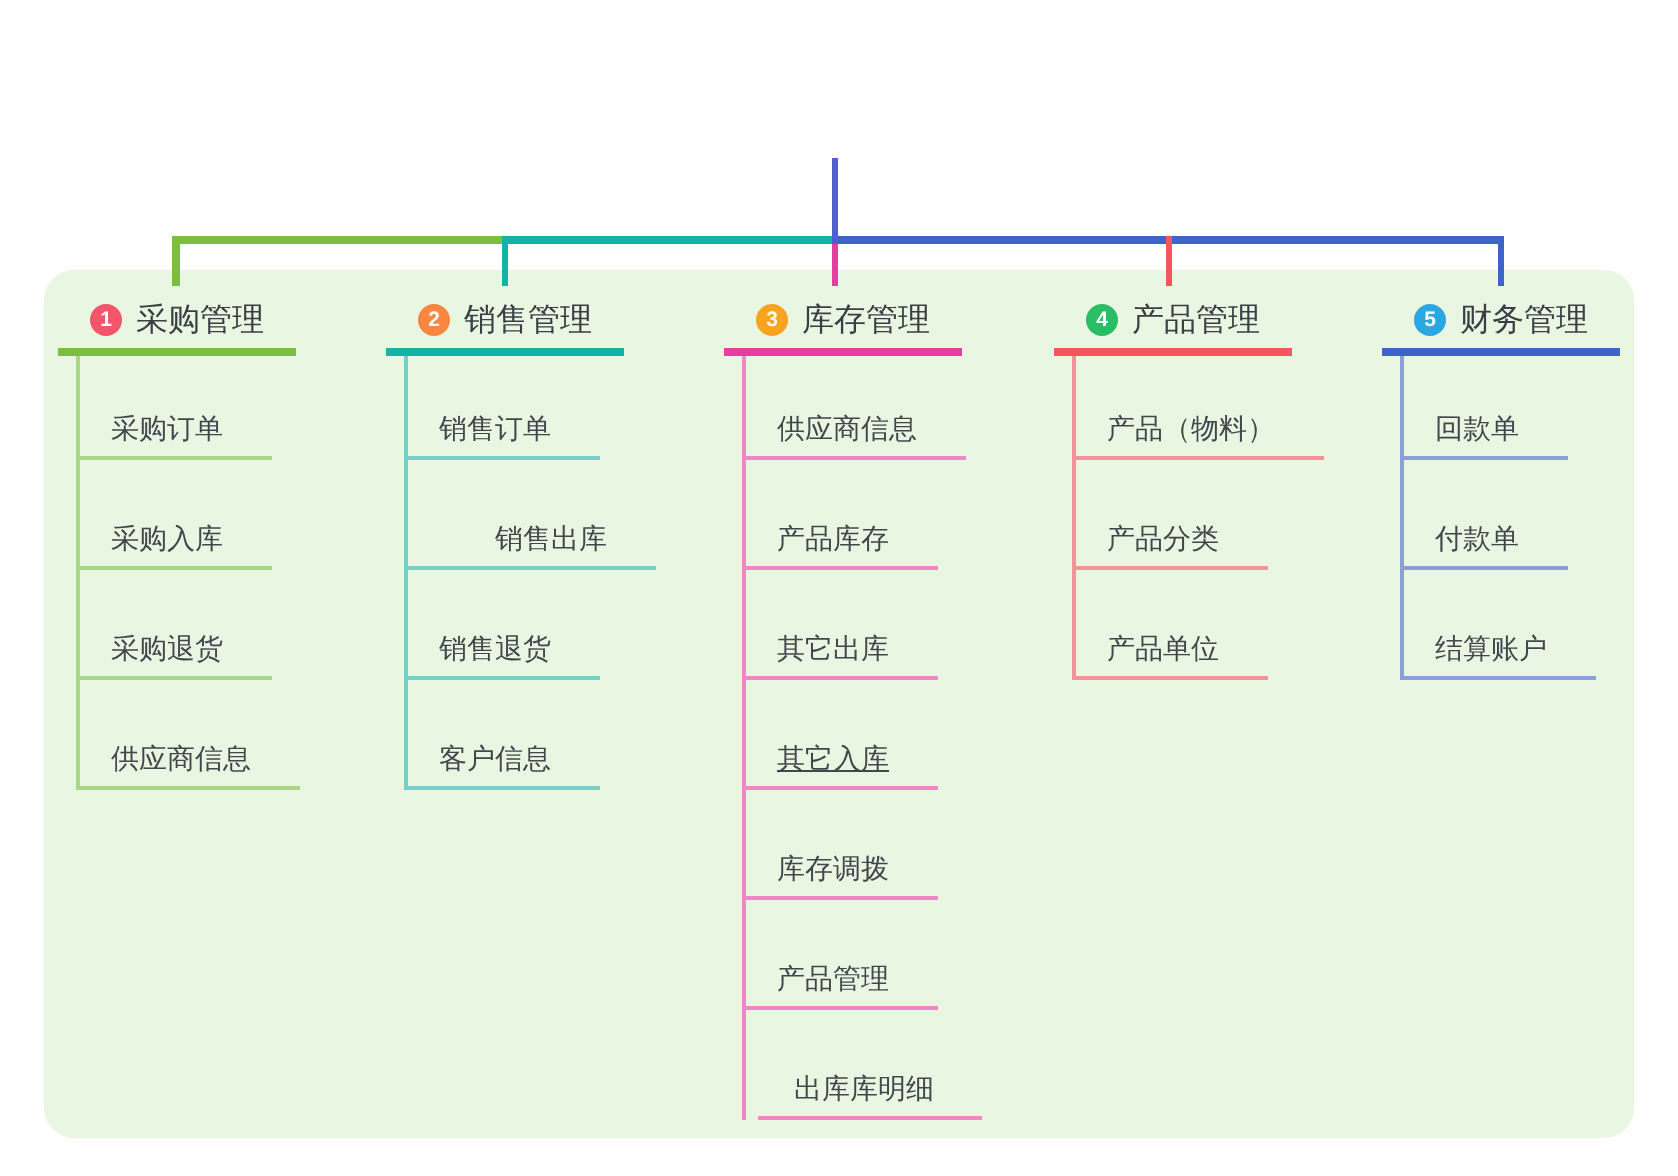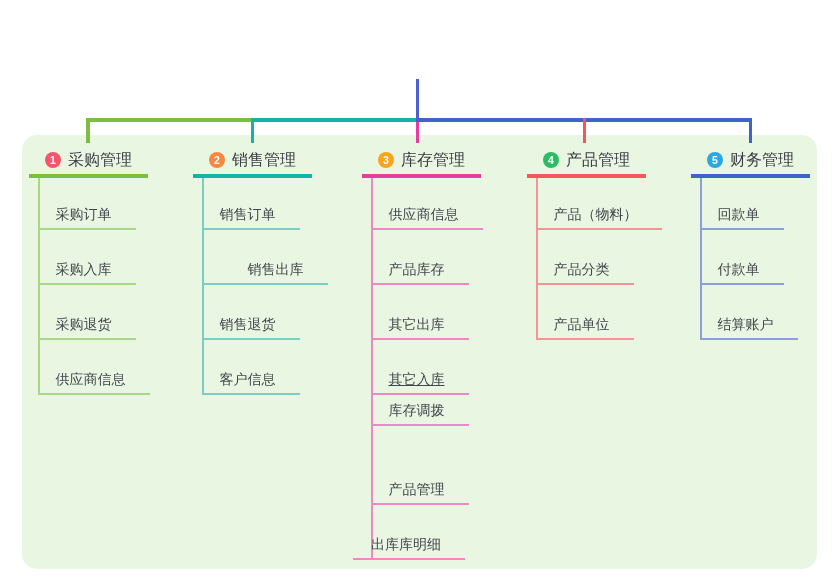--- a/index.html
+++ b/index.html
@@ -75,23 +75,23 @@
       <div class="child" style="left: 201.5px; top: 369px; border-bottom-color: rgb(121, 207, 198);">客户信息</div>
       <div class="branch-header" style="left: 362px; top: 146px; width: 119px; border-bottom-color: rgb(230, 62, 158);">
         <span class="badge" style="background: rgb(249, 164, 31);">3</span>
         <span>库存管理</span>
       </div>
       <div class="spine" style="left: 370.5px; top: 178px; height: 382px; background: rgb(240, 135, 198);"></div>
       <div class="child" style="left: 370.5px; top: 204px; border-bottom-color: rgb(240, 135, 198);">供应商信息</div>
       <div class="child" style="left: 370.5px; top: 259px; border-bottom-color: rgb(240, 135, 198);">产品库存</div>
       <div class="child" style="left: 370.5px; top: 314px; border-bottom-color: rgb(240, 135, 198);">其它出库</div>
       <div class="child" style="left: 370.5px; top: 369px; border-bottom-color: rgb(240, 135, 198); text-decoration: underline;">其它入库</div>
-      <div class="child" style="left: 370.5px; top: 400px; border-bottom-color: rgb(240, 135, 198);">库存调拨</div>
+      <div class="child" style="left: 370.5px; top: 424px; border-bottom-color: rgb(240, 135, 198);">库存调拨</div>
       <div class="child" style="left: 370.5px; top: 479px; border-bottom-color: rgb(240, 135, 198);">产品管理</div>
-      <div class="child" style="left: 353px; top: 534px; border-bottom-color: rgb(240, 135, 198);">出库库明细</div>
+      <div class="child" style="left: 379px; top: 534px; border-bottom-color: rgb(240, 135, 198);">出库库明细</div>
       <div class="branch-header" style="left: 527px; top: 146px; width: 119px; border-bottom-color: rgb(244, 86, 94);">
         <span class="badge" style="background: rgb(42, 189, 102);">4</span>
         <span>产品管理</span>
       </div>
       <div class="spine" style="left: 535.5px; top: 178px; height: 162px; background: rgb(245, 147, 154);"></div>
       <div class="child" style="left: 535.5px; top: 204px; border-bottom-color: rgb(245, 147, 154);">产品（物料）</div>
       <div class="child" style="left: 535.5px; top: 259px; border-bottom-color: rgb(245, 147, 154);">产品分类</div>
       <div class="child" style="left: 535.5px; top: 314px; border-bottom-color: rgb(245, 147, 154);">产品单位</div>
       <div class="branch-header" style="left: 691px; top: 146px; width: 119px; border-bottom-color: rgb(62, 99, 201);">
         <span class="badge" style="background: rgb(43, 167, 226);">5</span>

